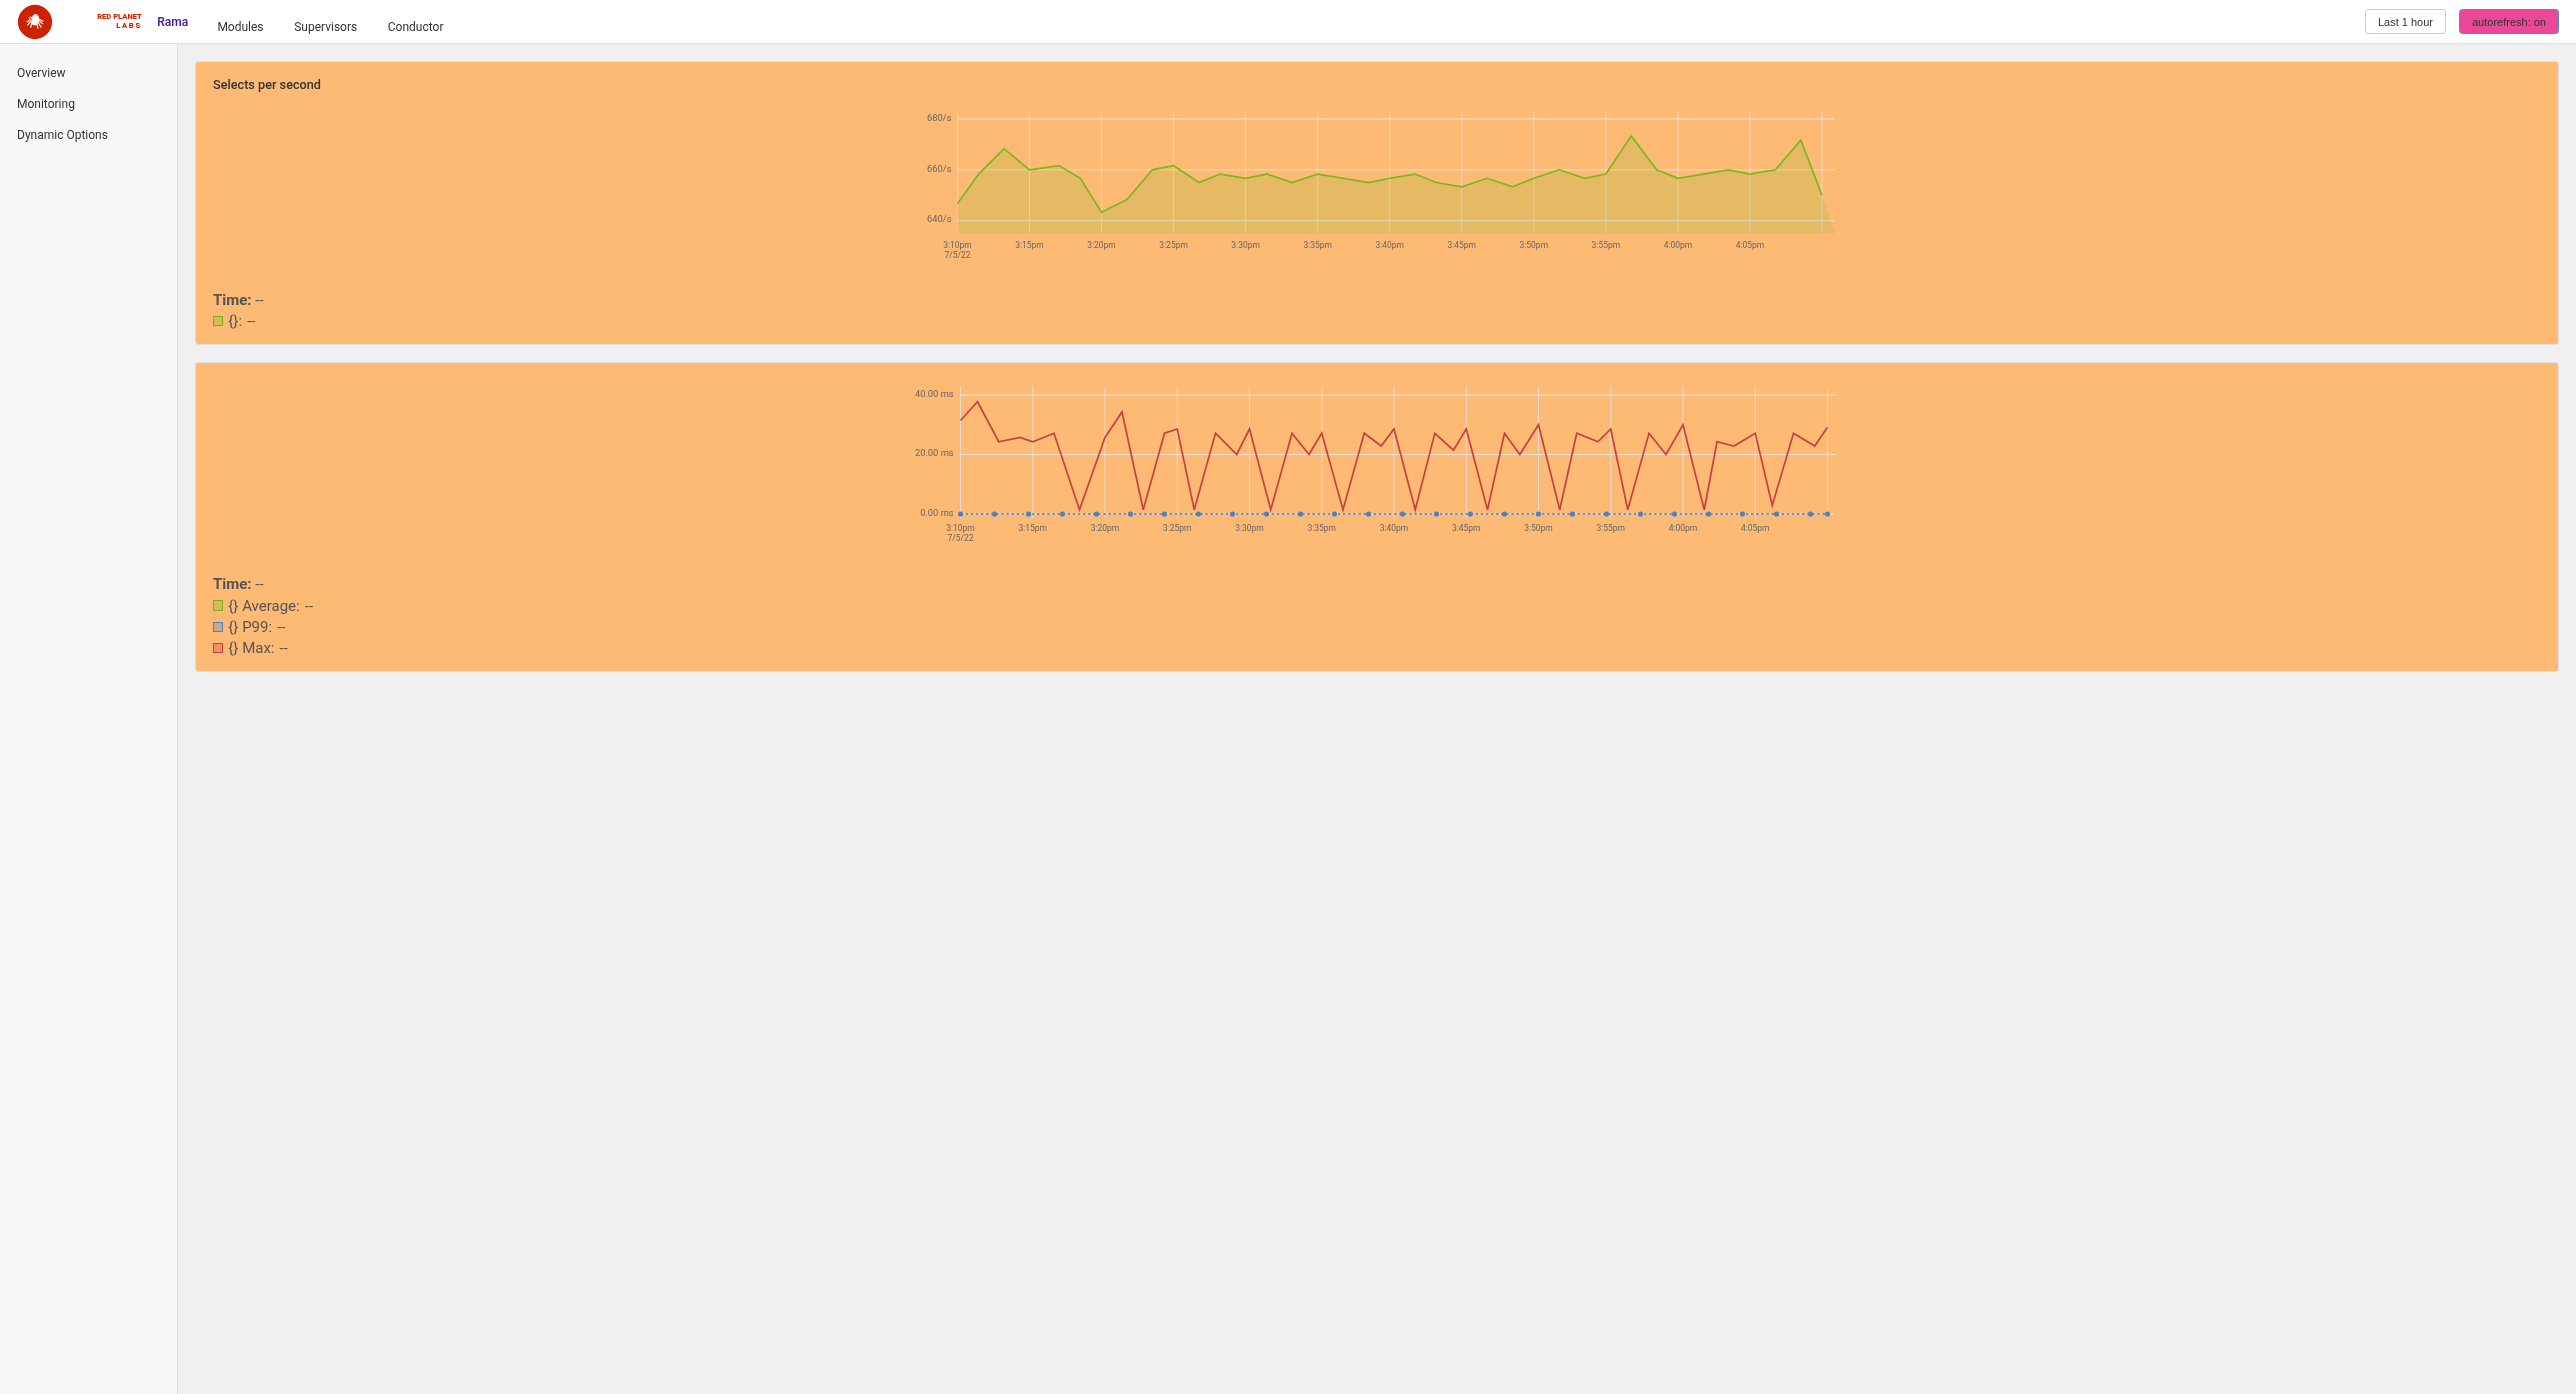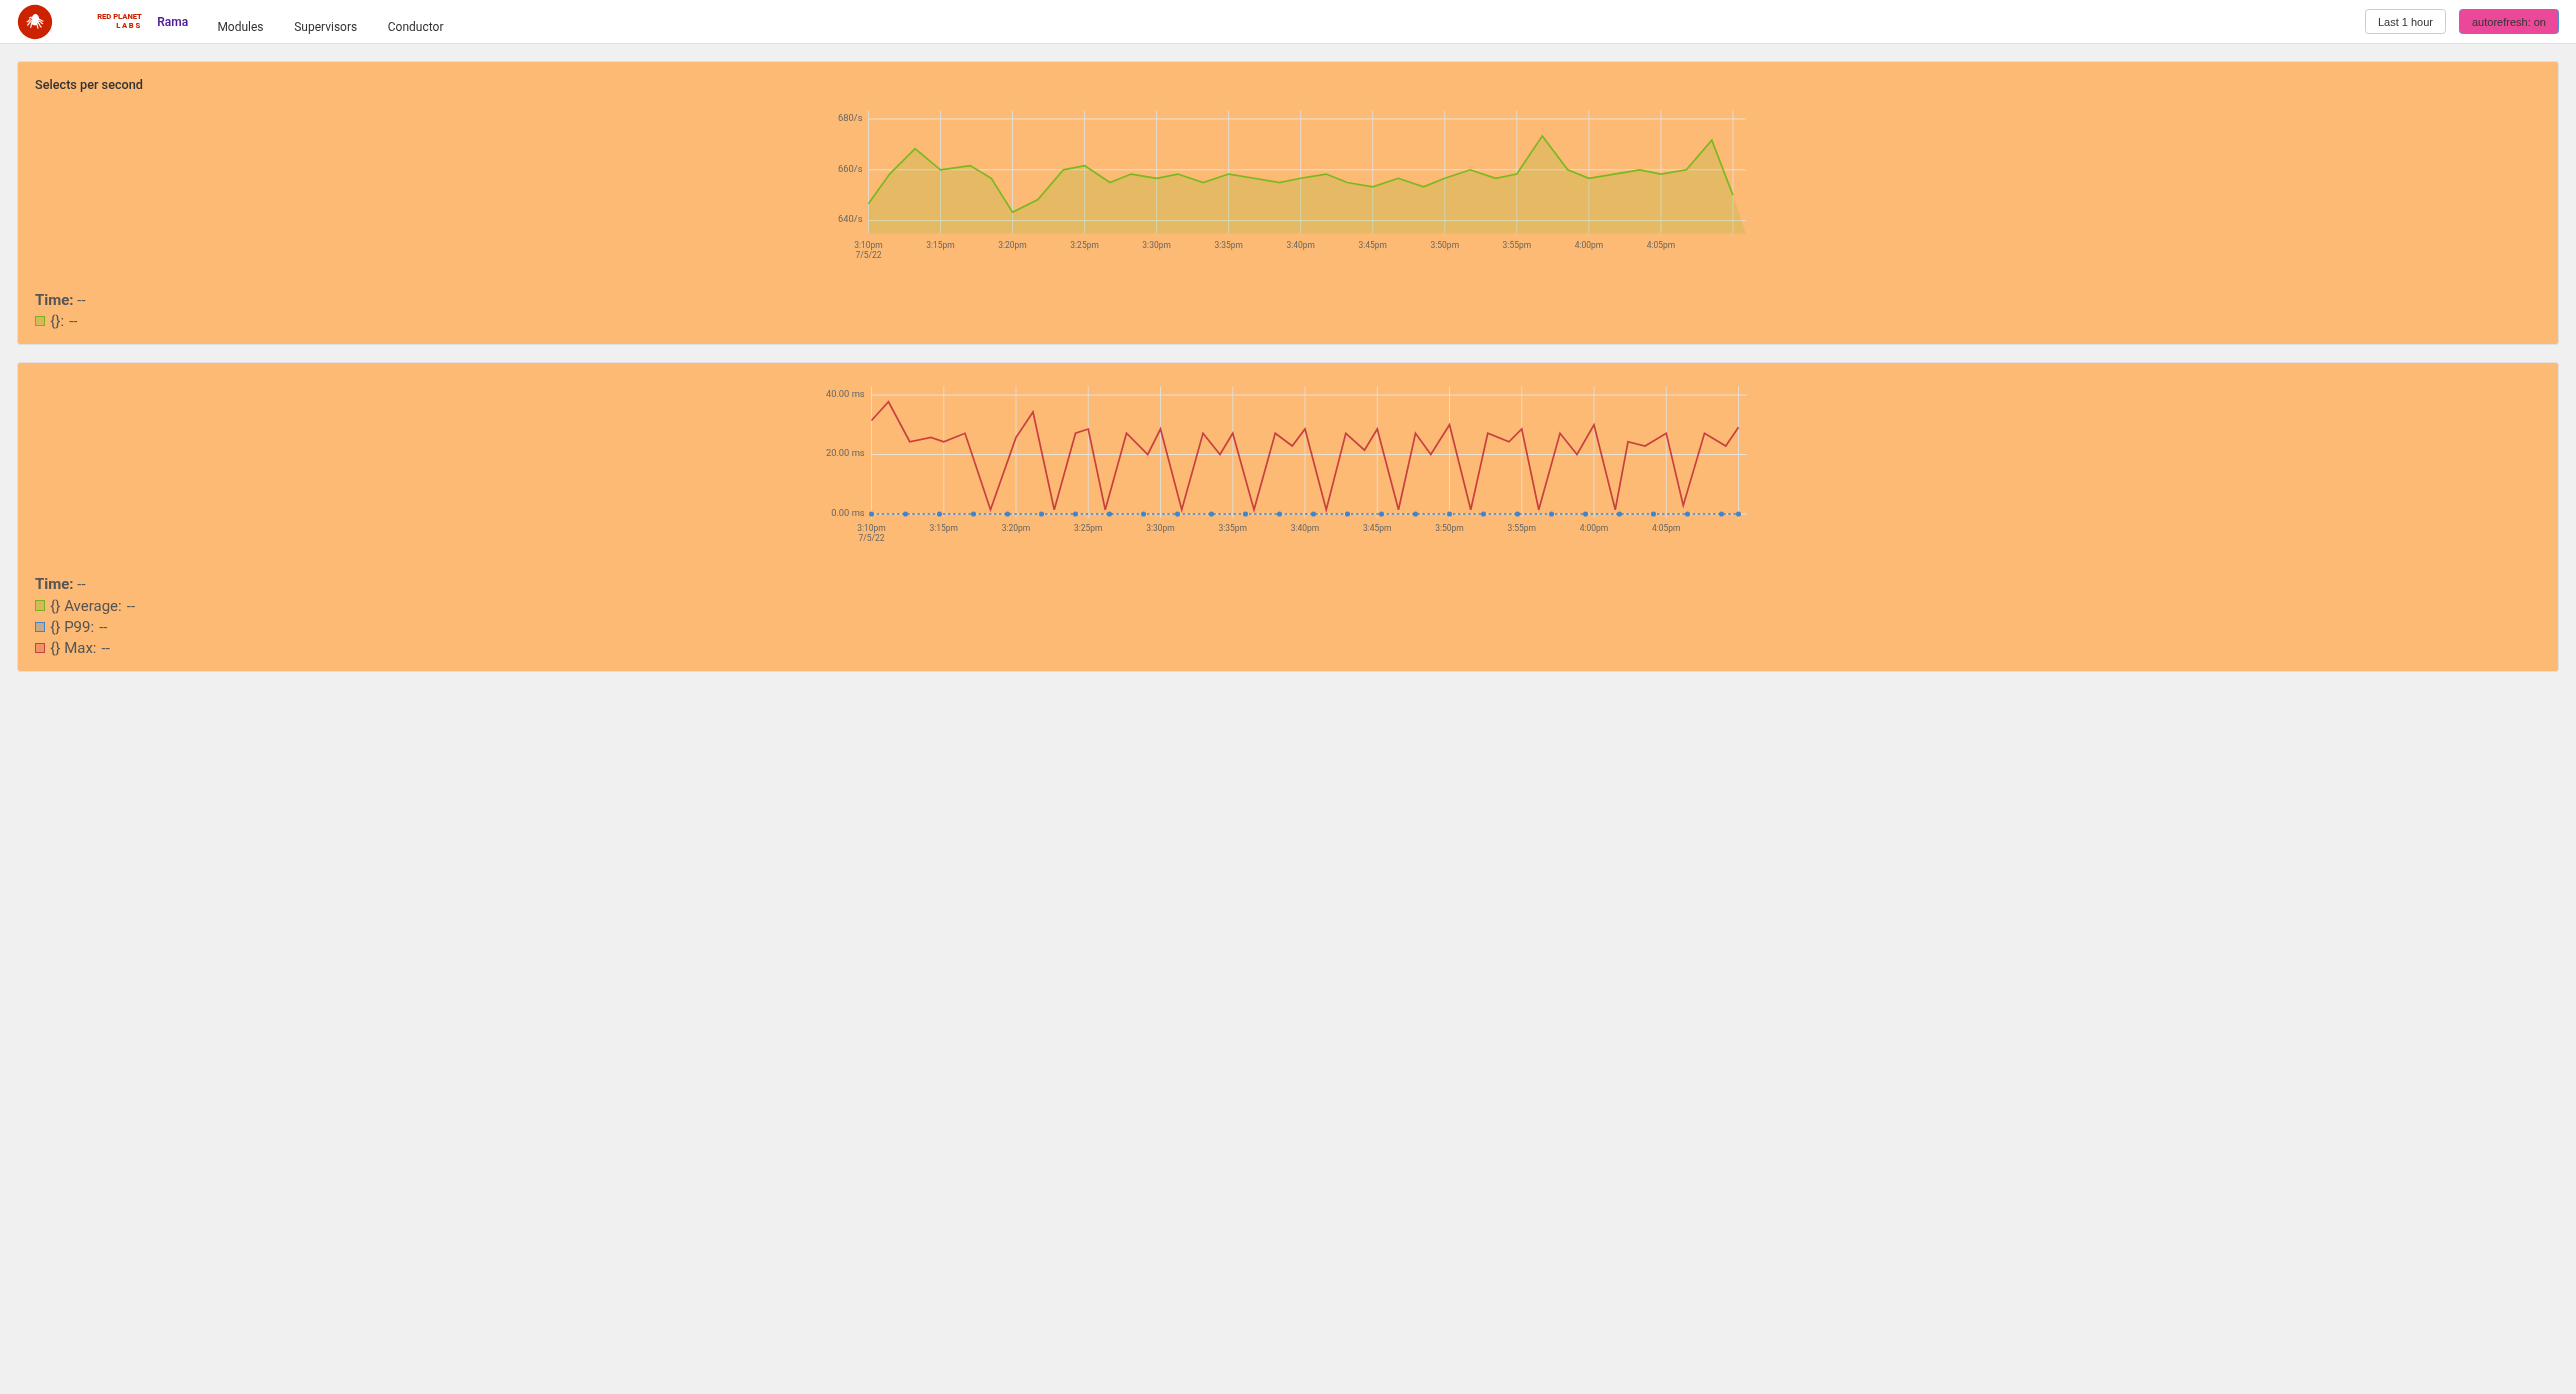--- a/index.html
+++ b/index.html
@@ -169,20 +169,25 @@
     <div class="nav-item">Conductor</div>
   </div>
   <div class="header-right">
     <button class="time-range-btn">Last 1 hour</button>
     <button class="autorefresh-btn">autorefresh: on</button>
   </div>
 </div>
 
 <div class="layout">
 
+  <div class="sidebar">
+    <div class="sidebar-item">Overview</div>
+    <div class="sidebar-item">Monitoring</div>
+    <div class="sidebar-item">Dynamic Options</div>
+  </div>
 
   <div class="main-content">
 
     <div class="chart-panel">
       <div class="chart-title">Selects per second</div>
       <div class="chart-container">
         <svg class="chart-svg" viewBox="0 0 1100 210" height="178" style="font-size:14px">
 
           <text x="48" y="22" text-anchor="end" font-size="11" fill="#666">680/s</text>
           <text x="48" y="82" text-anchor="end" font-size="11" fill="#666">660/s</text>

